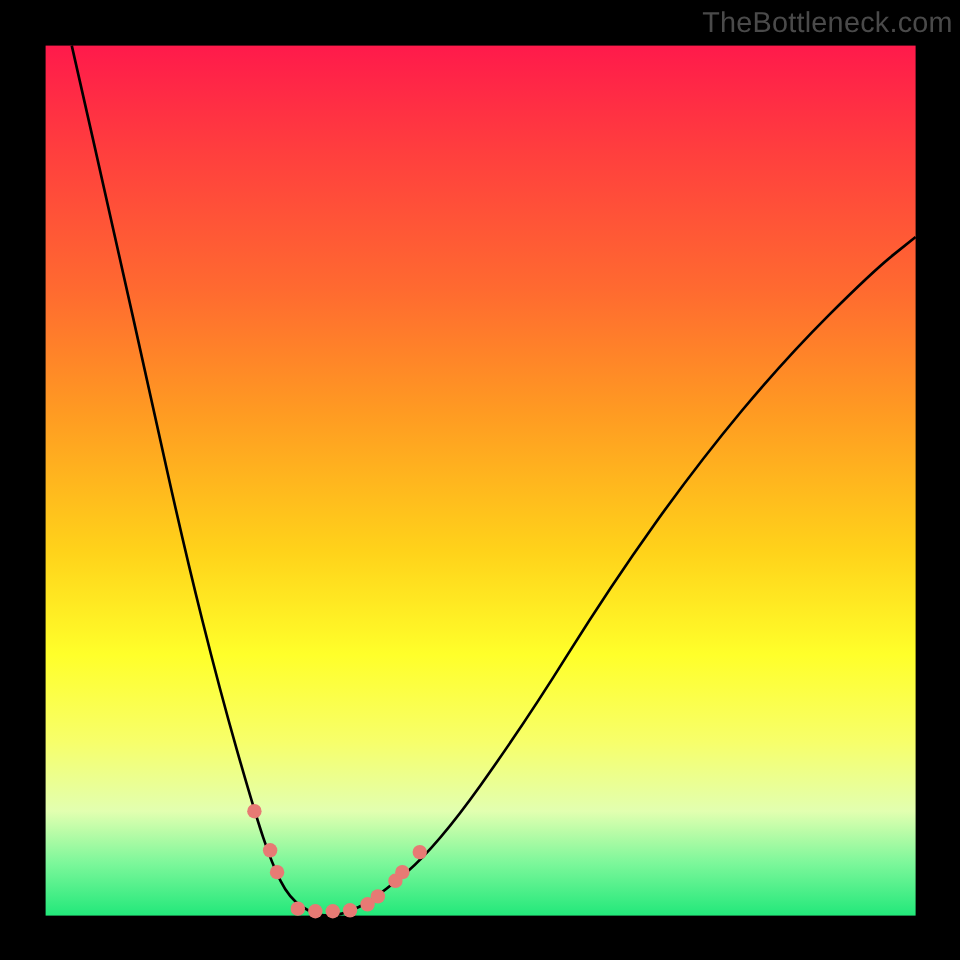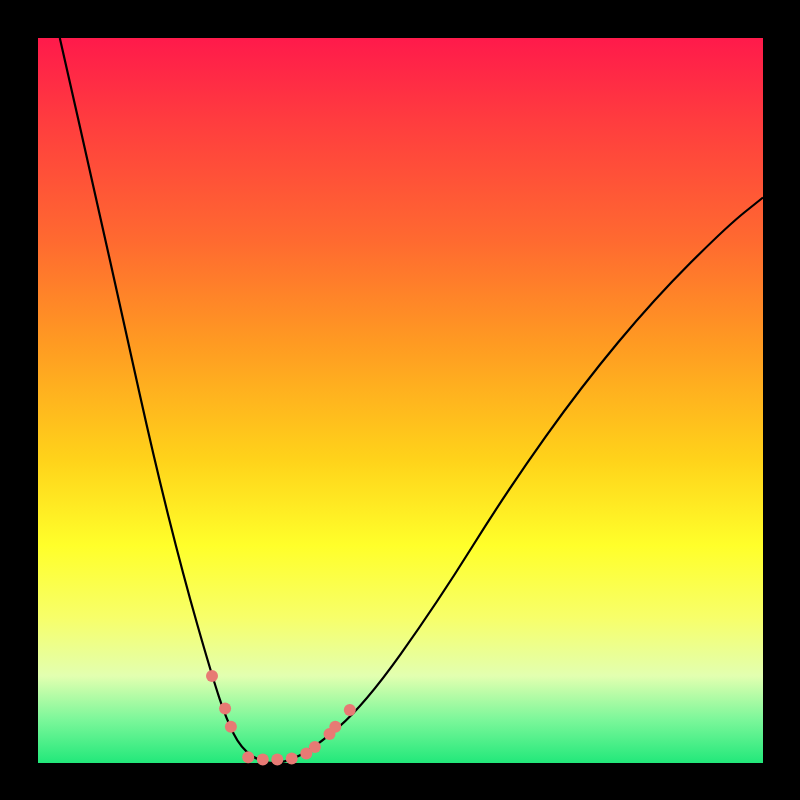--- a/index.html
+++ b/index.html
@@ -50,20 +50,21 @@
     top: 0;
     width: 725px;
     height: 725px;
     overflow: visible;
   }
 </style>
 </head>
 <body>
 
 <div class="outer">
+  <div class="watermark">TheBottleneck.com</div>
   <div class="plot">
     <svg class="curves" viewBox="0 0 725 725">
       <g id="curve-group">
           <path d="M 21.8 0.0 Q 21.8 0.0 39.9 79.8 Q 58.0 159.5 72.5 224.8 Q 87.0 290.0 101.5 355.3 Q 116.0 420.5 130.5 478.5 Q 145.0 536.5 159.5 587.3 Q 174.0 638.0 181.3 659.8 Q 188.5 681.5 195.8 696.0 Q 203.0 710.5 213.9 717.8 Q 224.8 725.0 235.6 725.0 Q 246.5 725.0 261.0 717.8 Q 275.5 710.5 300.9 688.8 Q 326.3 667.0 362.5 616.3 Q 398.8 565.5 435.0 507.5 Q 471.3 449.5 507.5 398.8 Q 543.8 348.0 580.0 304.5 Q 616.3 261.0 652.5 224.8 Q 688.8 188.5 706.9 174.0 T 725.0 159.5" fill="none" stroke="#000000" stroke-width="2.2"></path>
         </g>
       <g id="marker-group">
           <circle cx="174.0" cy="638.0" r="6" fill="#e77a74"></circle>
           <circle cx="187.1" cy="670.6" r="6" fill="#e77a74"></circle>
           <circle cx="192.9" cy="688.8" r="6" fill="#e77a74"></circle>
           <circle cx="210.2" cy="719.2" r="6" fill="#e77a74"></circle>

